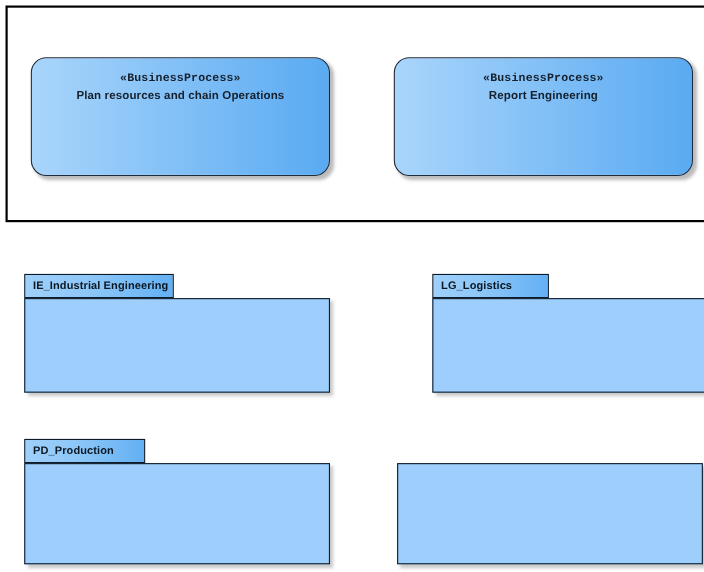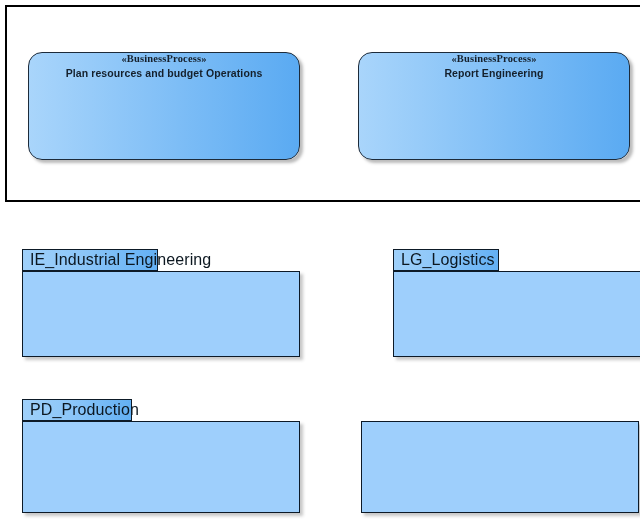--- a/index.html
+++ b/index.html
@@ -48,21 +48,22 @@
     box-sizing: border-box;
     border: 1.6px solid #1d2b3a;
     border-radius: 14px;
     background: linear-gradient(to right, #a9d5fb 0%, #96caf8 30%, #7dbcf6 62%, #5aaaf2 100%);
     box-shadow: 3px 3px 3px rgba(60,60,60,0.35);
     display: flex;
     flex-direction: column;
     align-items: center;
   }
   .process-stereotype {
-    font-family: Liberation Serif, serif;
+    margin-top: 13px;
+    font-family: Liberation Mono, monospace;
     font-size: 10.5px;
     font-weight: 700;
     color: #15202c;
     letter-spacing: 0.15px;
     white-space: nowrap;
   }
   .process-name {
     margin-top: 3px;
     font-family: "Liberation Sans", sans-serif;
     font-size: 10.5px;
@@ -84,22 +85,22 @@
     border: 1.4px solid #0d1a27;
     background: linear-gradient(to right, #9fd0fa 0%, #8cc6f8 45%, #63b0f4 100%);
     display: flex;
     align-items: center;
     z-index: 2;
   }
   .package-tab-label {
     padding-left: 7px;
     padding-right: 7px;
     font-family: "Liberation Sans", sans-serif;
-    font-size: 16px;
-    font-weight: 400;
+    font-size: 10px;
+    font-weight: 700;
     color: #0c1720;
     letter-spacing: 0.1px;
     white-space: nowrap;
   }
   .package-body {
     position: absolute;
     left: 0;
     box-sizing: border-box;
     border: 1.4px solid #0d1a27;
     background: #9ecffc;
@@ -109,21 +110,21 @@
 </style>
 </head>
 <body>
 
 <div id="canvas">
 
   <div class="frame" id="frame-box" style="left: 5px; top: 5px; width: 648px; height: 197px;"></div>
 
   <div class="process-node" id="process-0" style="left: 28px; top: 52px; width: 272px; height: 108px; background: linear-gradient(to right, rgb(169, 213, 251) 0%, rgb(90, 170, 242) 100%); border-color: rgb(29, 43, 58);">
     <div class="process-stereotype">«BusinessProcess»</div>
-    <div class="process-name">Plan resources and budget Operations</div>
+    <div class="process-name">Plan resources and chain Operations</div>
   </div>
 
   <div class="process-node" id="process-1" style="left: 358px; top: 52px; width: 272px; height: 108px; background: linear-gradient(to right, rgb(169, 213, 251) 0%, rgb(90, 170, 242) 100%); border-color: rgb(29, 43, 58);">
     <div class="process-stereotype">«BusinessProcess»</div>
     <div class="process-name">Report Engineering</div>
   </div>
 
   <div class="package" id="package-0" style="left: 22px; top: 249px; width: 278px; height: 108px;">
     <div class="package-body" style="top: 22px; width: 278px; height: 86px; background: rgb(158, 207, 252); border-color: rgb(13, 26, 39);"></div>
     <div class="package-tab" style="width: 136px; height: 22px; border-color: rgb(13, 26, 39);">

